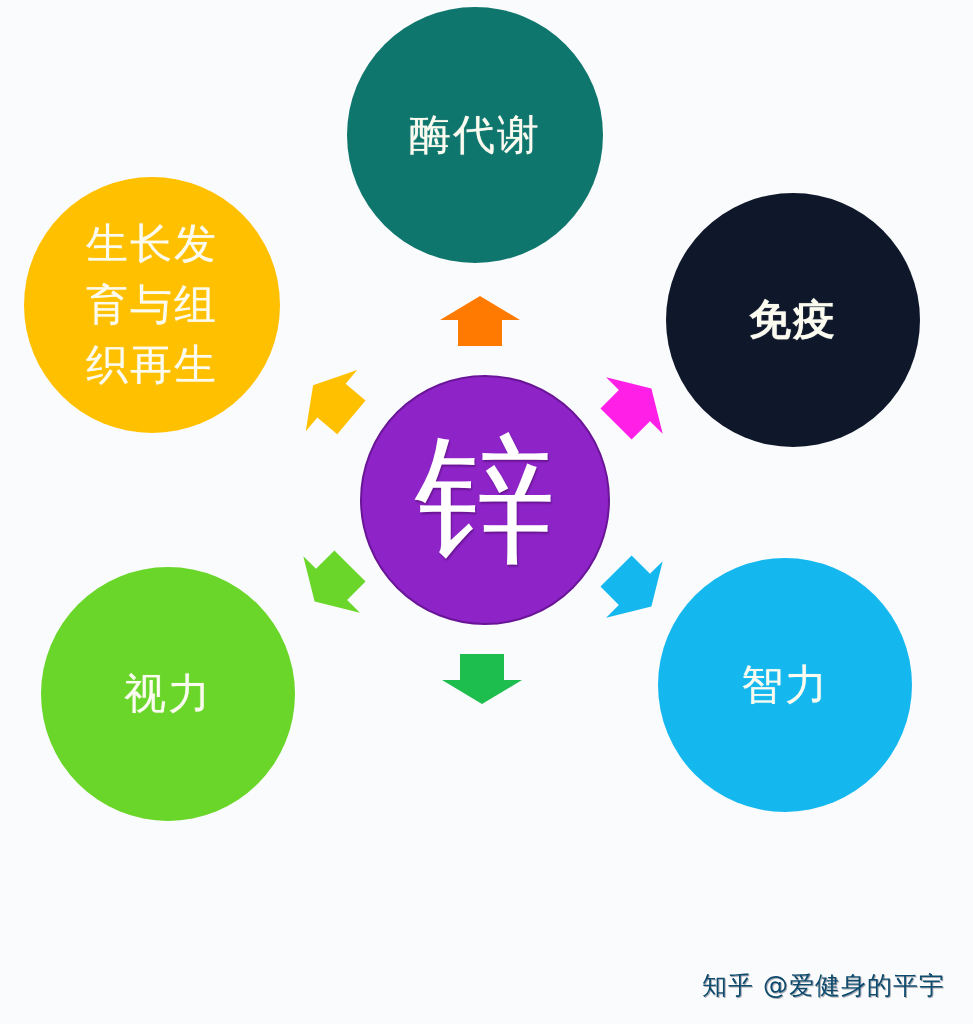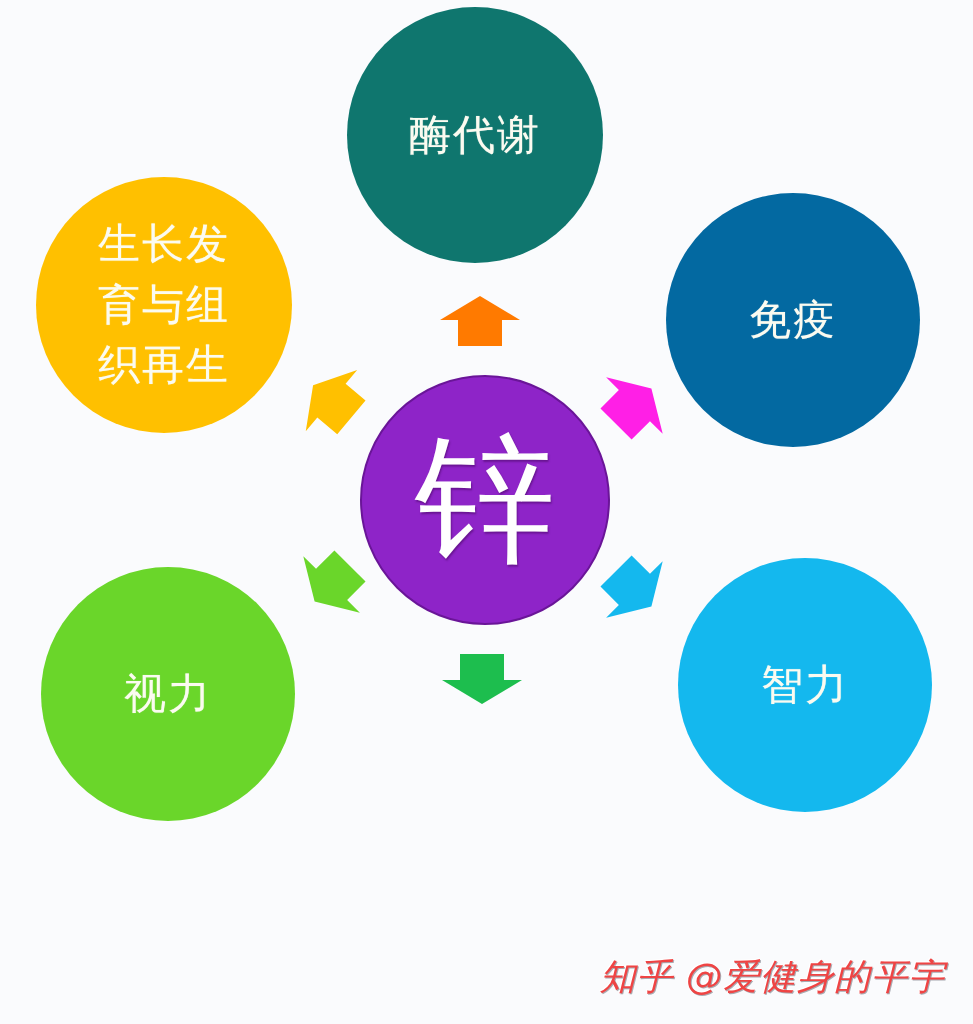--- a/index.html
+++ b/index.html
@@ -33,25 +33,24 @@
     font-size: 140px;
     line-height: 1;
     color: #ffffff;
     letter-spacing: 0;
     text-shadow: 1px 2px 2px rgba(60,0,80,0.45);
   }
   svg.arrows { position: absolute; left: 0; top: 0; }
   .watermark {
     position: absolute;
     right: 28px; bottom: 22px;
-    font-size: 36px;
-    color: #ef4444;
+    font-size: 25px;
+    color: #0c4a6e;
     letter-spacing: 1px;
     text-shadow: 1px 1px 0 #a9abb2, -1px -1px 0 #ffffff;
-    font-style: italic;
   }
 </style>
 </head>
 <body>
 
 <div class="stage">
   <svg class="arrows" width="973" height="1024">
       <g transform="translate(480,322) rotate(0)">
         <path d="M0,-26 L40,-2 L22,-2 L22,24 L-22,24 L-22,-2 L-40,-2 Z" fill="#ff7a00"></path>
       </g>
@@ -72,29 +71,29 @@
       </g>
     </svg>
 
   <div class="circle center-circle" style="left: 360px; top: 375px; width: 250px; height: 250px; background: rgb(142, 36, 200);">
     <span class="label">锌</span>
   </div>
 
   <div class="circle node" style="left: 347px; top: 7px; width: 256px; height: 256px; background: #0f766e;">
     <span class="label">酶代谢</span>
   </div>
-  <div class="circle node" style="left: 36px; top: 177px; width: 256px; height: 256px; background: rgb(255, 192, 0); justify-content: center;">
+  <div class="circle node" style="left: 24px; top: 177px; width: 256px; height: 256px; background: rgb(255, 192, 0); justify-content: center;">
     <span class="label">生长发
 育与组
 织再生</span>
   </div>
-  <div class="circle node" style="left: 666px; top: 193px; width: 254px; height: 254px; background: #0369a1;">
+  <div class="circle node" style="left: 666px; top: 193px; width: 254px; height: 254px; background: #0f172a; font-weight: bold;">
     <span class="label">免疫</span>
   </div>
   <div class="circle node" style="left: 41px; top: 567px; width: 254px; height: 254px; background: rgb(106, 214, 42);">
     <span class="label">视力</span>
   </div>
-  <div class="circle node" style="left: 678px; top: 558px; width: 254px; height: 254px; background: rgb(20, 184, 238);">
+  <div class="circle node" style="left: 658px; top: 558px; width: 254px; height: 254px; background: rgb(20, 184, 238);">
     <span class="label">智力</span>
   </div>
 
   <div class="watermark">知乎 @爱健身的平宇</div>
 </div>
 
 </body></html>

